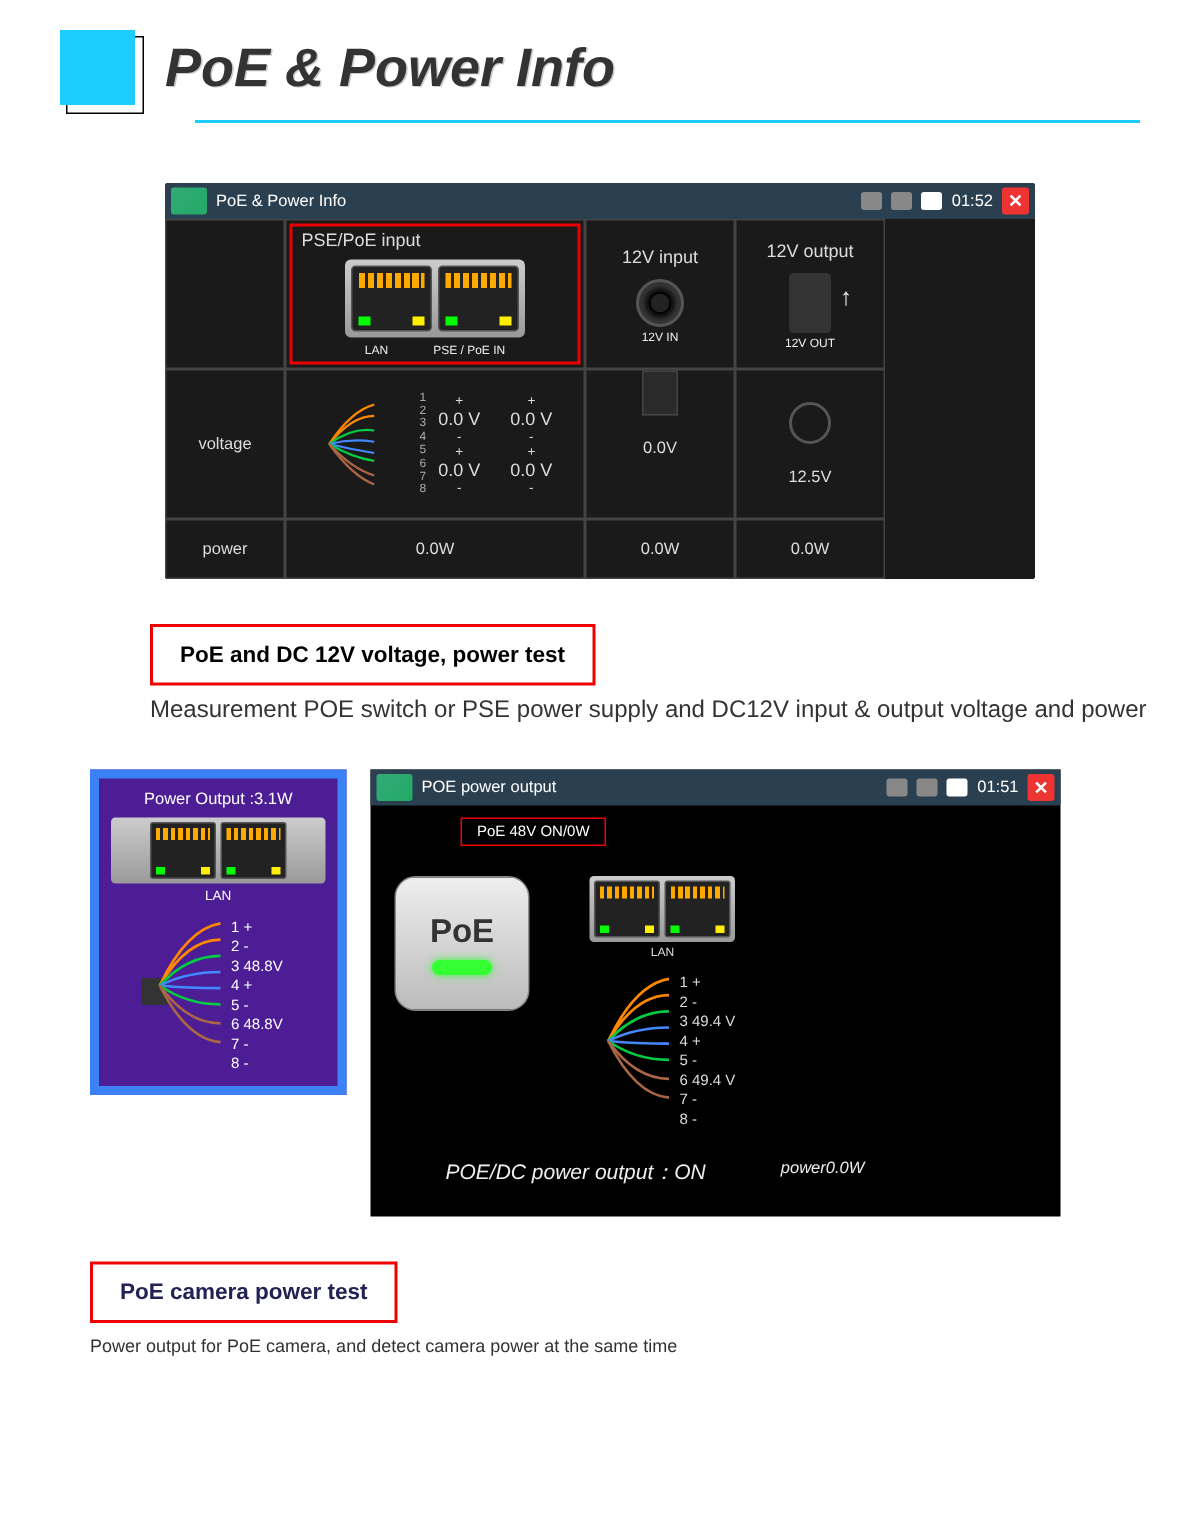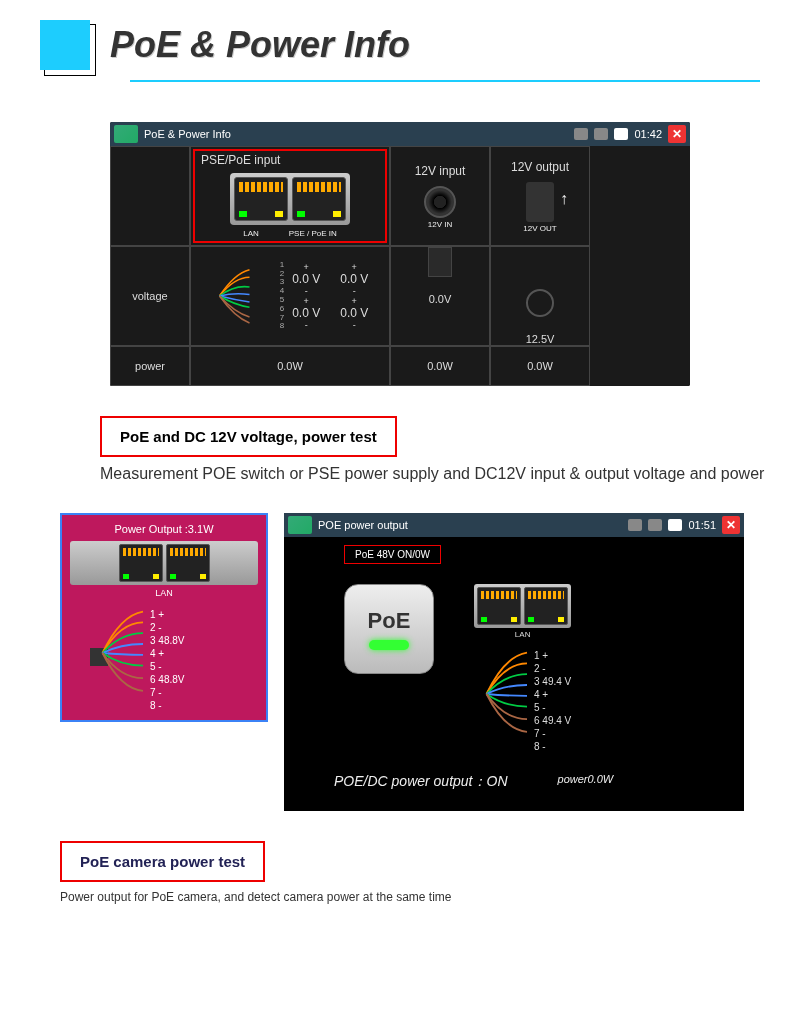--- a/index.html
+++ b/index.html
@@ -37,35 +37,35 @@
   .wires { width: 60px; height: 60px; }
   .wires svg { width: 100%; height: 100%; }
   .volt-vals { display: flex; gap: 20px; font-size: 12px; }
   .volt-col { text-align: center; }
   .volt-col .p { font-size: 9px; }
 
   .label-box { border: 2px solid #e00; display: inline-block; padding: 10px 18px; margin: 30px 0 8px 100px; font-weight: bold; font-size: 15px; }
   .desc { margin-left: 100px; font-size: 16px; color: #333; }
 
   .row2 { display: flex; gap: 16px; margin: 30px 0 0 60px; align-items: flex-start; }
-  .panel-left { width: 208px; background: #be185d; border: 2px solid #3b82f6; padding: 8px; color: #fff; font-size: 11px; text-align: center; }
+  .panel-left { width: 171px; background: #4c1d95; border: 6px solid #3b82f6; padding: 8px; color: #fff; font-size: 11px; text-align: center; }
   .panel-left .po { margin-bottom: 6px; }
   .rj45-pair2 { display: flex; gap: 3px; background: linear-gradient(#ccc,#999); padding: 3px; border-radius: 3px; justify-content: center; }
   .rj45-sm { width: 44px; height: 38px; background: #222; border: 1px solid #555; border-radius: 2px; position: relative; }
   .rj45-sm::before { content:''; position:absolute; top:3px; left:3px; right:3px; height:8px; background: repeating-linear-gradient(90deg,#fa0 0 3px,#222 3px 5px); }
   .rj45-sm::after { content:''; position:absolute; bottom:2px; left:3px; width:6px; height:5px; background:#0f0; }
   .rj45-sm .l2 { position:absolute; bottom:2px; right:3px; width:6px; height:5px; background:#fe0; }
   .pin-list { text-align: left; margin: 10px 0 0 30px; font-size: 10px; line-height: 1.3; position: relative; padding-left: 50px; }
   .pin-list .pinrow { white-space: nowrap; }
   .pin-wires { position: absolute; left: 0; top: 0; width: 50px; height: 90px; }
   .chip { position: absolute; left: -10px; top: 40px; width: 18px; height: 18px; background: #333; }
 
   .screenshot2 { width: 460px; background: #000; }
   .poe-status { border: 1px solid #e00; display: inline-block; color: #fff; font-size: 10px; padding: 3px 10px; margin: 8px 0 0 60px; }
-  .poe-body { display: flex; align-items: flex-start; padding: 20px 20px 20px 60px; gap: 40px; }
+  .poe-body { display: flex; align-items: flex-start; padding: 20px 20px 20px 16px; gap: 40px; }
   .poe-btn { width: 90px; height: 90px; background: linear-gradient(#eee,#bbb); border-radius: 14px; border: 1px solid #888; display: flex; flex-direction: column; align-items: center; justify-content: center; font-size: 22px; font-weight: bold; color: #333; }
   .poe-led { width: 40px; height: 10px; background: #3f3; border-radius: 5px; margin-top: 6px; box-shadow: 0 0 6px #3f3; }
   .poe-right { color: #ddd; font-size: 10px; text-align: center; }
   .poe-footer { color: #eee; font-size: 14px; padding: 0 0 20px 50px; display: flex; gap: 50px; font-style: italic; }
 
   .label-box2 { border: 2px solid #e00; display: inline-block; padding: 10px 18px; margin: 30px 0 8px 60px; font-weight: bold; font-size: 15px; color: #225; }
   .desc2 { margin-left: 60px; font-size: 12px; color: #333; }
 </style>
 </head>
 <body>
@@ -84,21 +84,21 @@
 <div class="screenshot1">
   <div class="statusbar">
     <div class="sb-left">
       <div class="sb-icon-vol"></div>
       <span>PoE &amp; Power Info</span>
     </div>
     <div class="sb-right">
       <div class="sb-ic"></div>
       <div class="sb-ic"></div>
       <div class="sb-ic" style="background:#fff"></div>
-      <span>01:42</span>
+      <span>01:52</span>
       <div class="sb-close">✕</div>
     </div>
   </div>
   <div class="poe-grid">
 
     <div class="poe-cell"></div>
     <div class="poe-cell header" style="justify-content:flex-start;padding-top:6px">
       <div class="redbox"></div>
       <span style="align-self:flex-start;margin-left:10px">PSE/PoE input</span>
       <div class="rj45-pair">
@@ -156,21 +156,21 @@
             <div class="p">+</div>
             <div>0.0 V</div>
             <div class="p">-</div>
           </div>
       </div>
     </div>
     <div class="poe-cell" style="justify-content:flex-start;padding-bottom:10px">
       <div style="width:24px;height:30px;background:#2a2a2a;border:1px solid #444;margin-bottom:16px"></div>
       <span>0.0V</span>
     </div>
-    <div class="poe-cell" style="justify-content:flex-end;">
+    <div class="poe-cell" style="">
       <div style="width:28px;height:28px;border:2px solid #555;border-radius:50%;margin-bottom:16px"></div>
       <span>12.5V</span>
     </div>
 
     <div class="poe-cell">power</div>
     <div class="poe-cell">0.0W</div>
     <div class="poe-cell">0.0W</div>
     <div class="poe-cell">0.0W</div>
   </div>
 </div>

